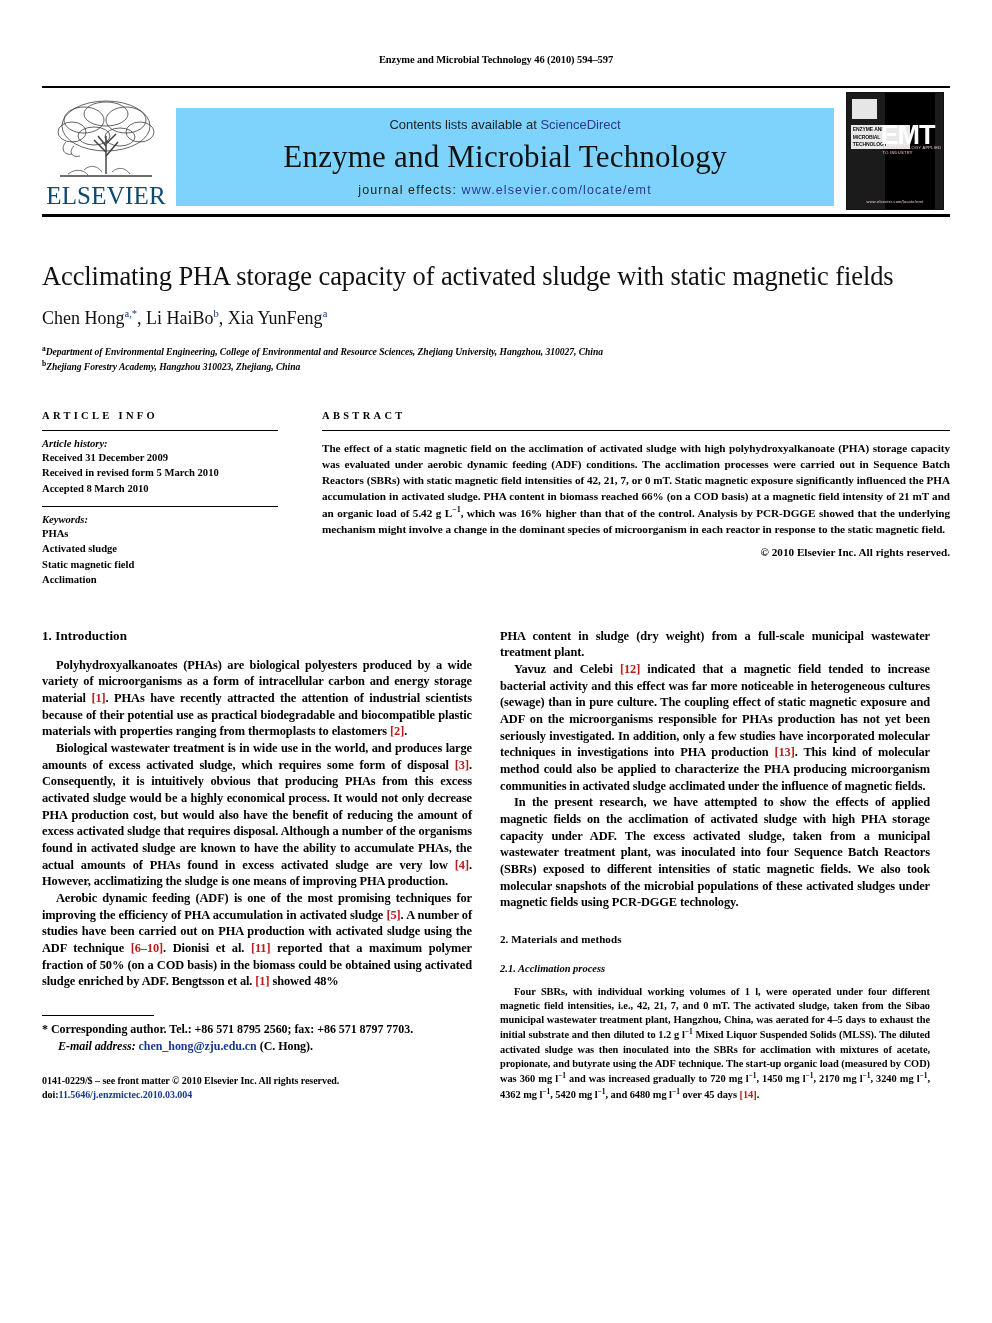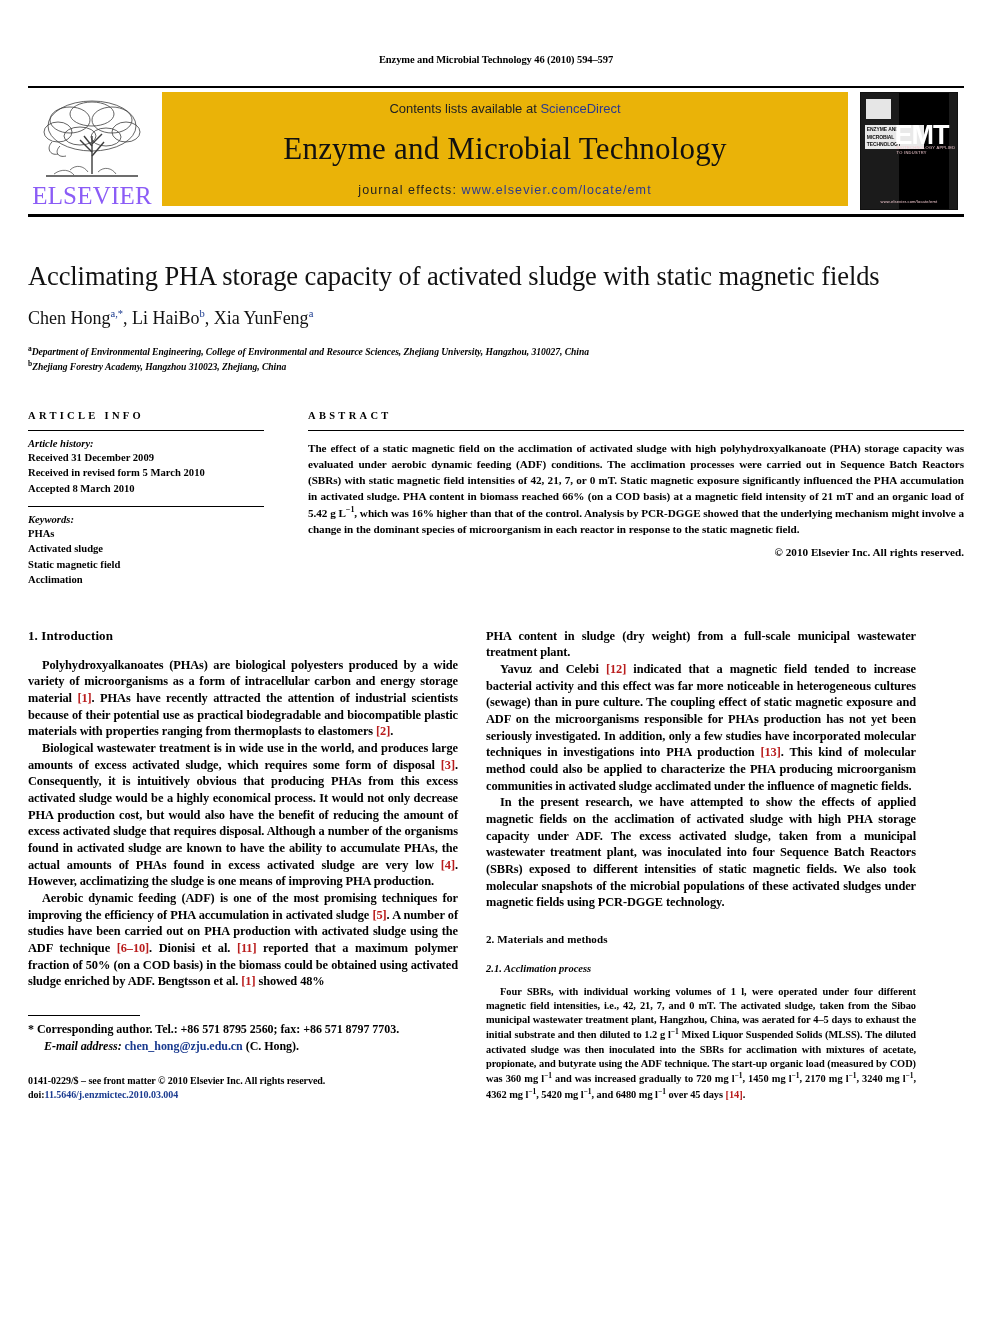--- a/index.html
+++ b/index.html
@@ -13,21 +13,21 @@
     font-family: "Liberation Serif", serif;
     color: #000000;
     position: relative;
     overflow: hidden;
   }
   .page {
     width: 992px;
     height: 1323px;
     position: relative;
     box-sizing: border-box;
-    padding: 0 28px;
+    padding: 0 42px;
   }
 
   
   .running-head {
     text-align: center;
     font-size: 10.5px;
     font-weight: bold;
     letter-spacing: -0.1px;
     padding-top: 54px;
     padding-bottom: 0px;
@@ -56,31 +56,31 @@
     flex: 0 0 128px;
     display: flex;
     flex-direction: column;
     align-items: center;
     justify-content: flex-end;
     padding-bottom: 2px;
   }
   .tree-svg { display:block; }
   .elsevier-word {
     font-family: "Liberation Serif", serif;
-    color: #8b5cf6;
+    color: #0c4a6e;
     font-size: 25px;
     letter-spacing: 0.2px;
     line-height: 1;
     font-weight: normal;
     margin-top: 1px;
   }
   .journal-band {
     flex: 1 1 auto;
-    background: #eab308;
-    margin: 0 6px 4px 6px;
+    background: #7dd3fc;
+    margin: 16px 6px 4px 6px;
     display: flex;
     flex-direction: column;
     align-items: center;
     justify-content: space-between;
     padding: 9px 0 9px 0;
     box-sizing: border-box;
   }
   .contents-line {
     font-family: "Liberation Sans", sans-serif;
     font-size: 13px;

